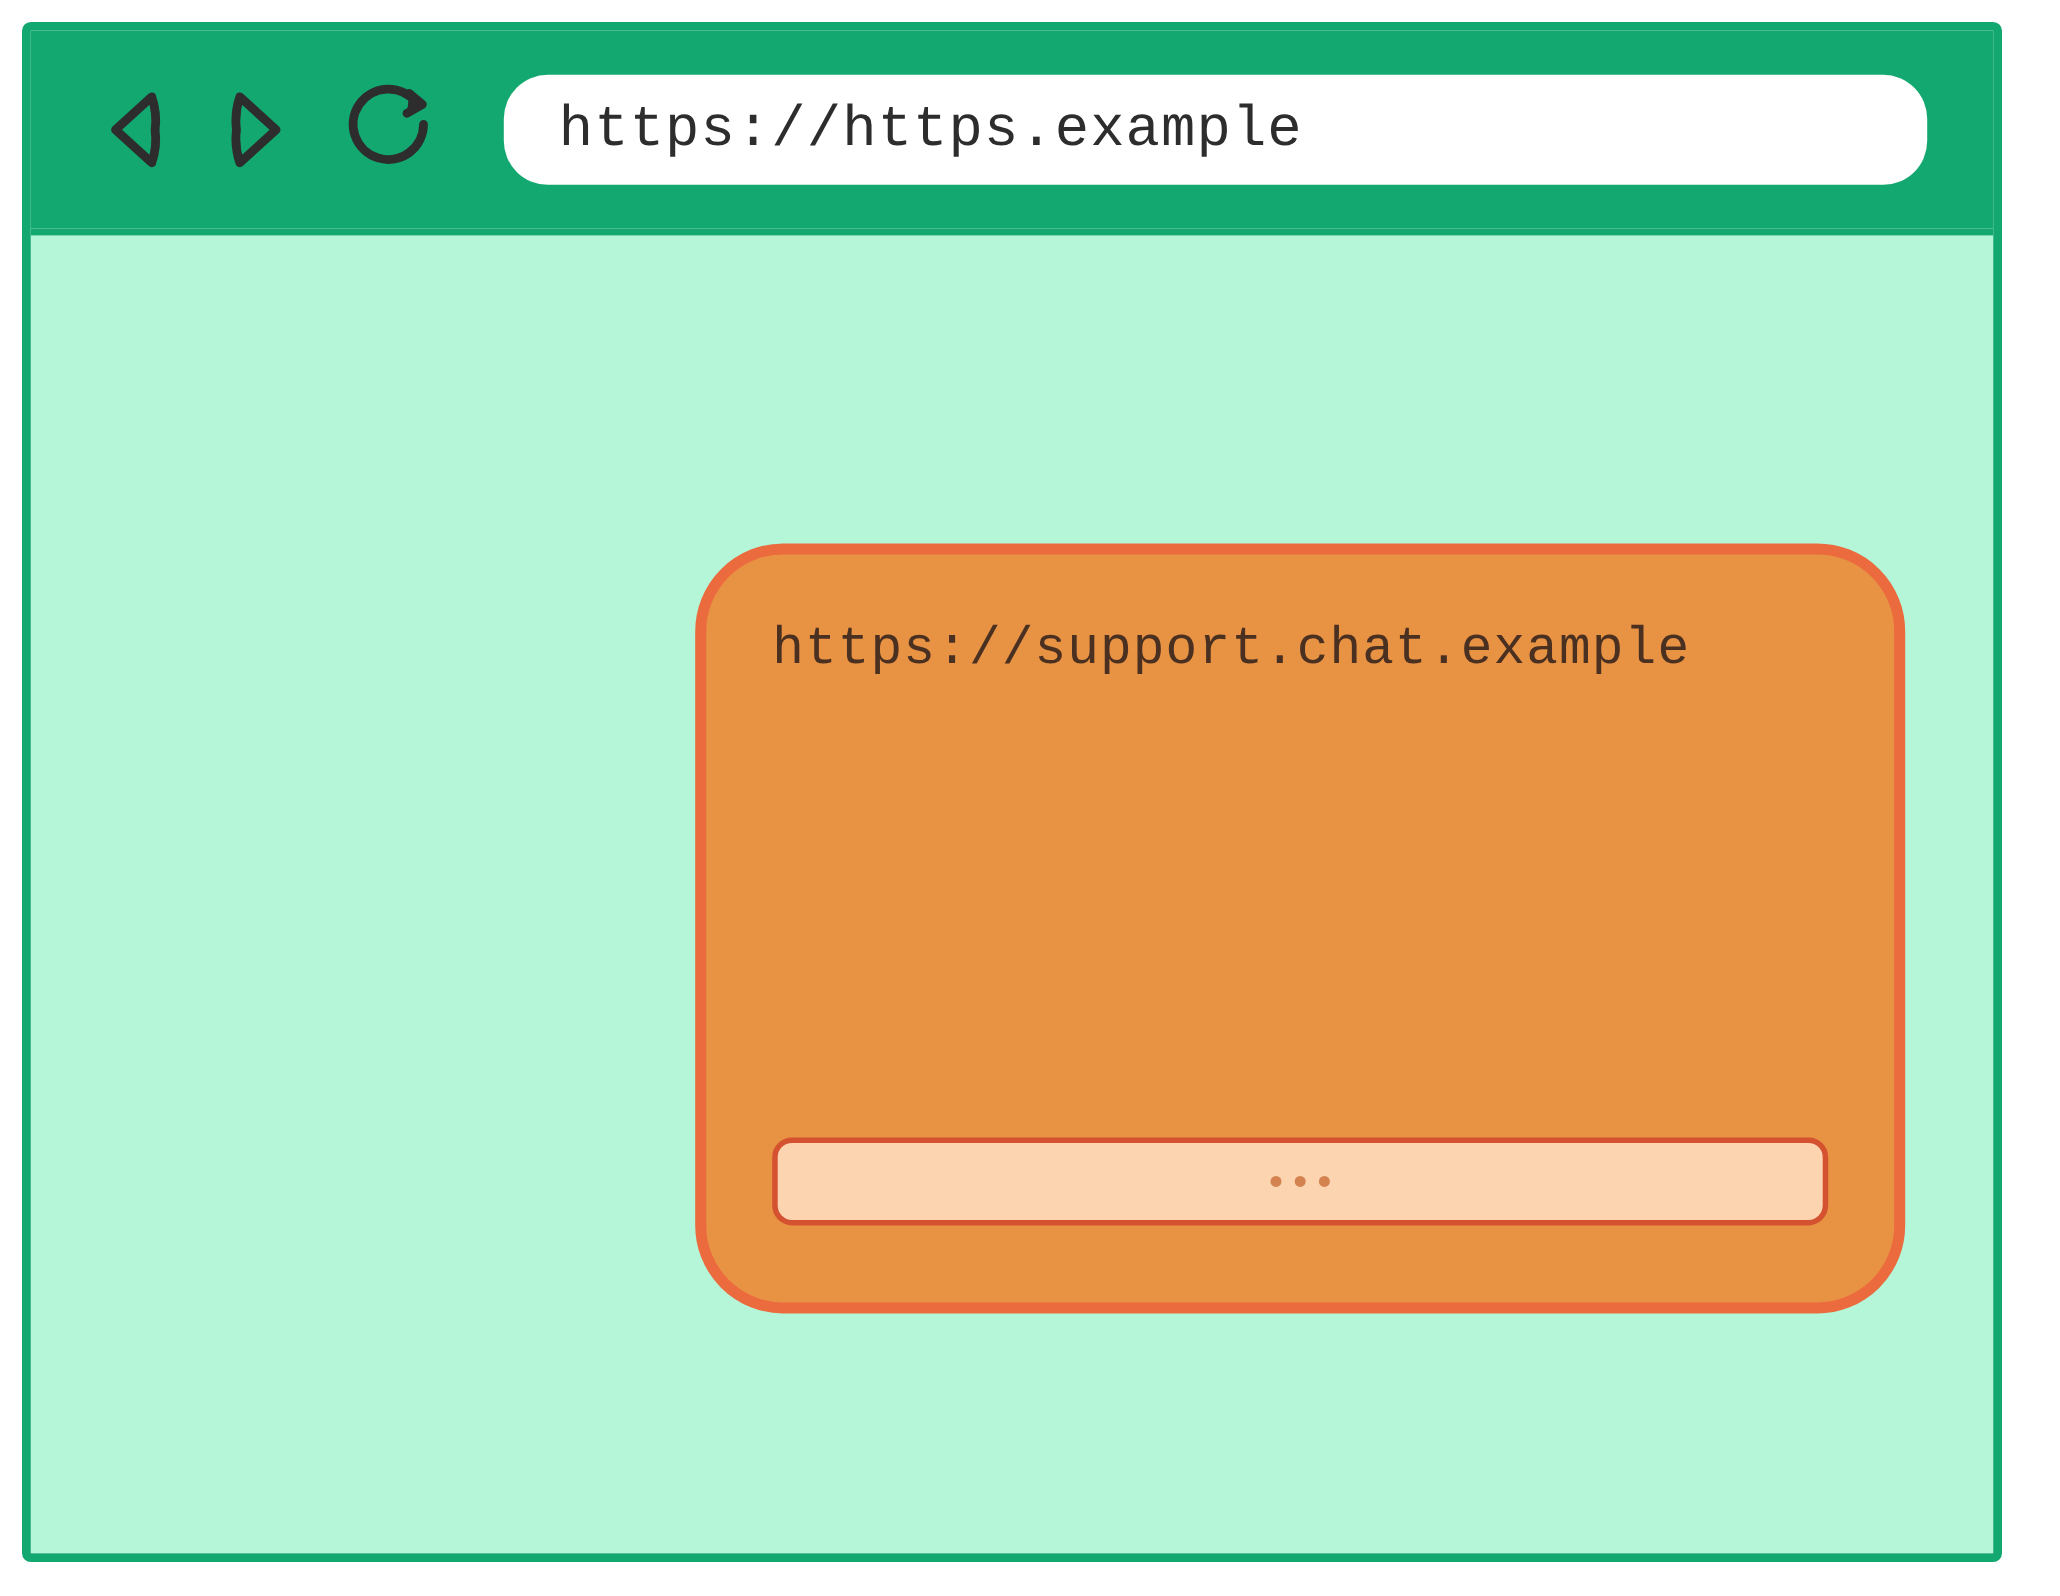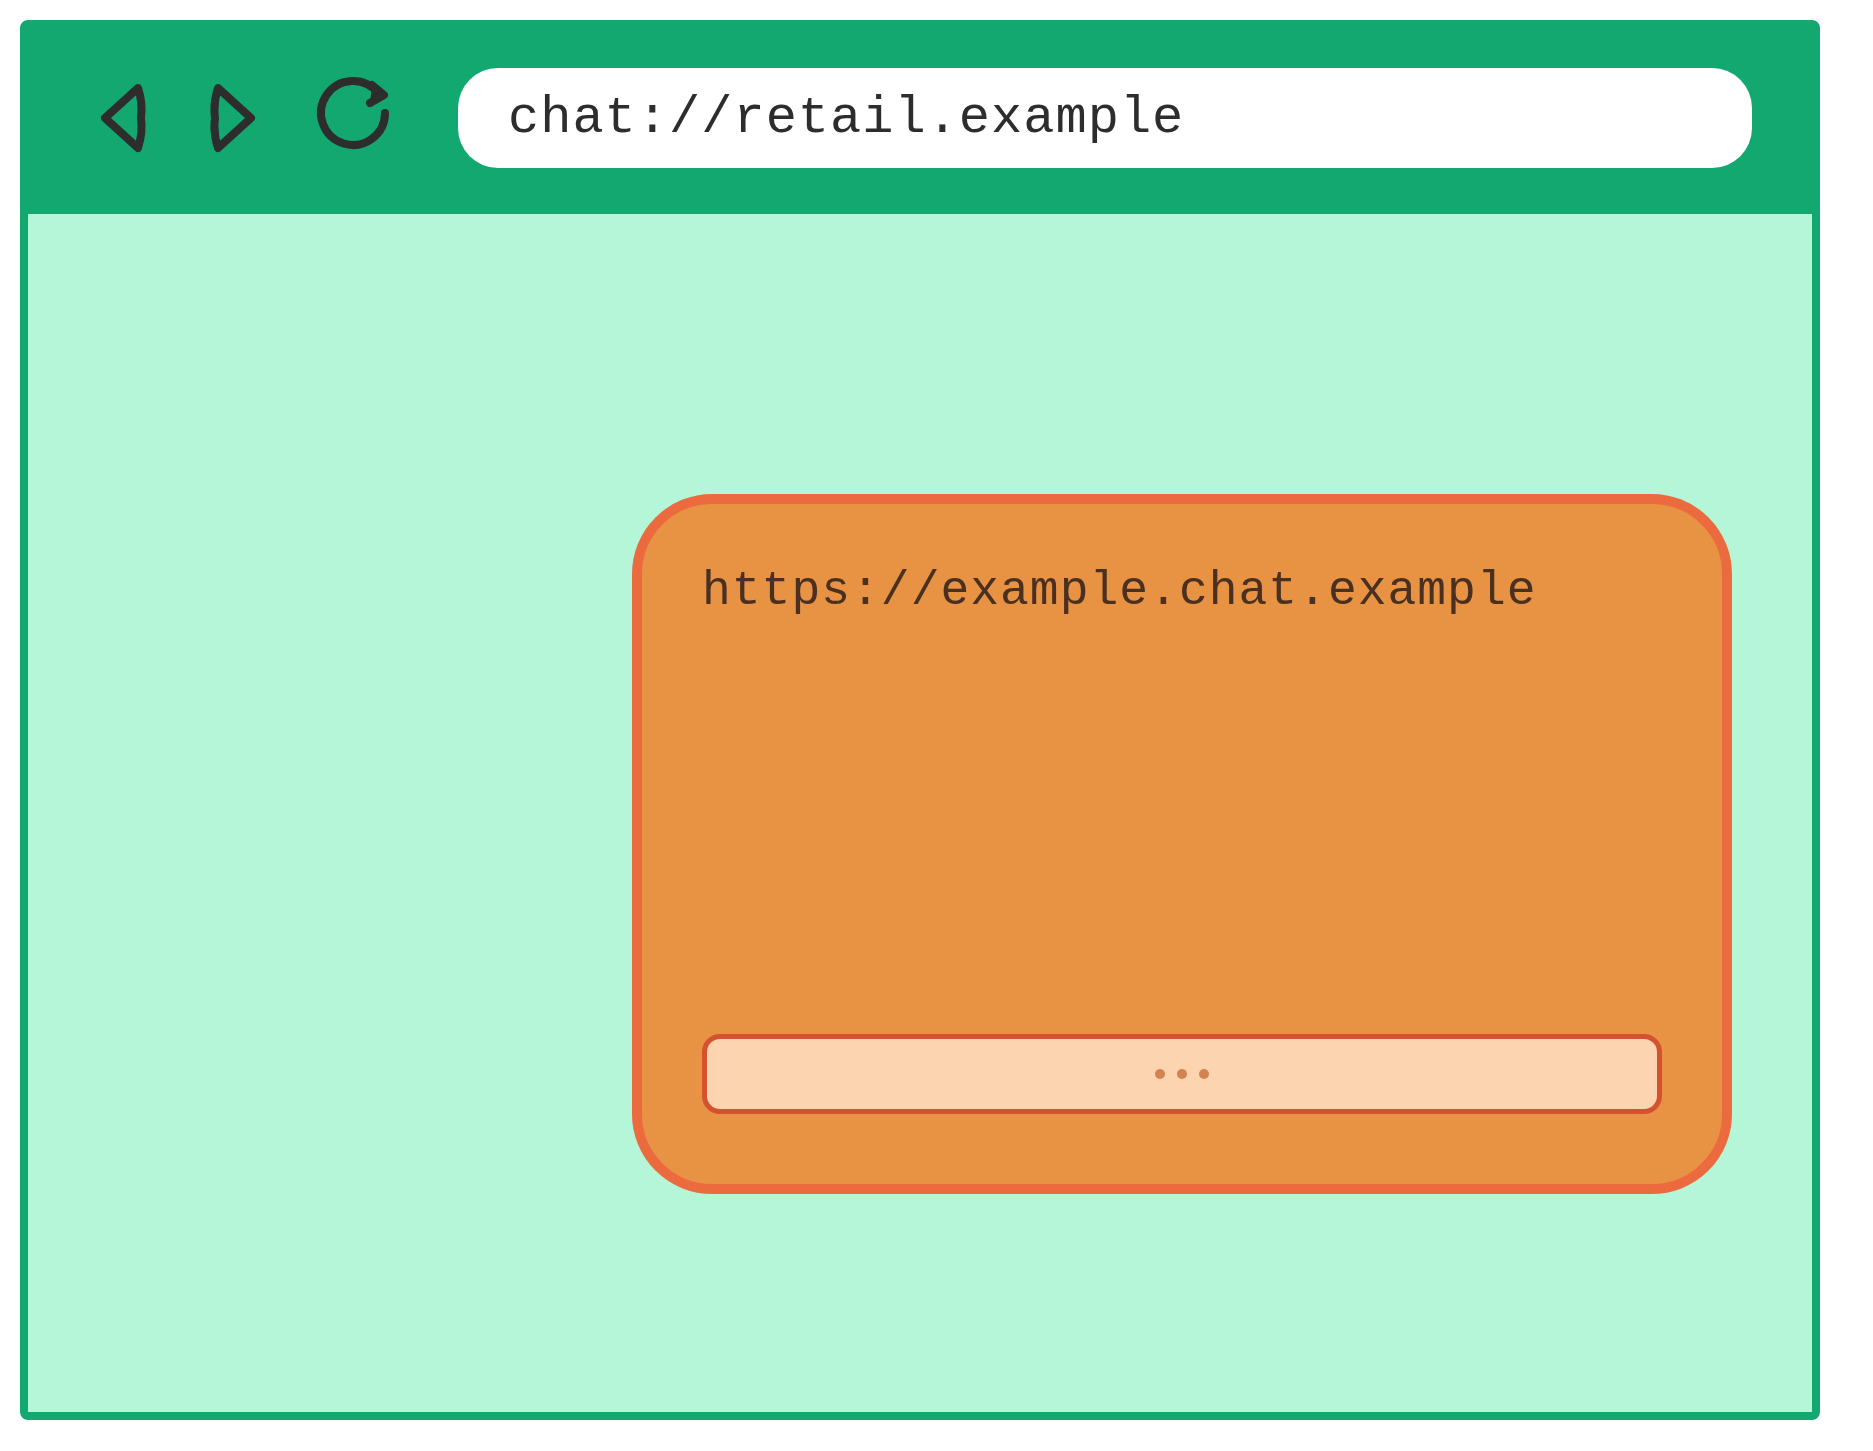--- a/index.html
+++ b/index.html
@@ -153,30 +153,30 @@
     </div>
 
     <div class="nav-icon refresh-icon">
       <svg viewBox="0 0 90 90" width="90" height="90">
         <path d="M 70 20 A 32 32 0 1 0 77 40"></path>
         <path d="M 64 12 L 76 22 L 62 30" fill="#2d2d2d" stroke="#2d2d2d"></path>
       </svg>
     </div>
 
     <div class="url-bar">
-      <span class="url-text">chat://retail.example</span>
+      <span class="url-text">https://https.example</span>
     </div>
 
   </div>
 
   <div class="browser-content">
 
     <div class="chat-widget">
 
-      <div class="chat-url">https://example.chat.example</div>
+      <div class="chat-url">https://support.chat.example</div>
 
       <div class="chat-input-container">
         <div class="chat-input">
           <div class="loading-dots">
             <div class="dot"></div>
             <div class="dot"></div>
             <div class="dot"></div>
           </div>
         </div>
       </div>

